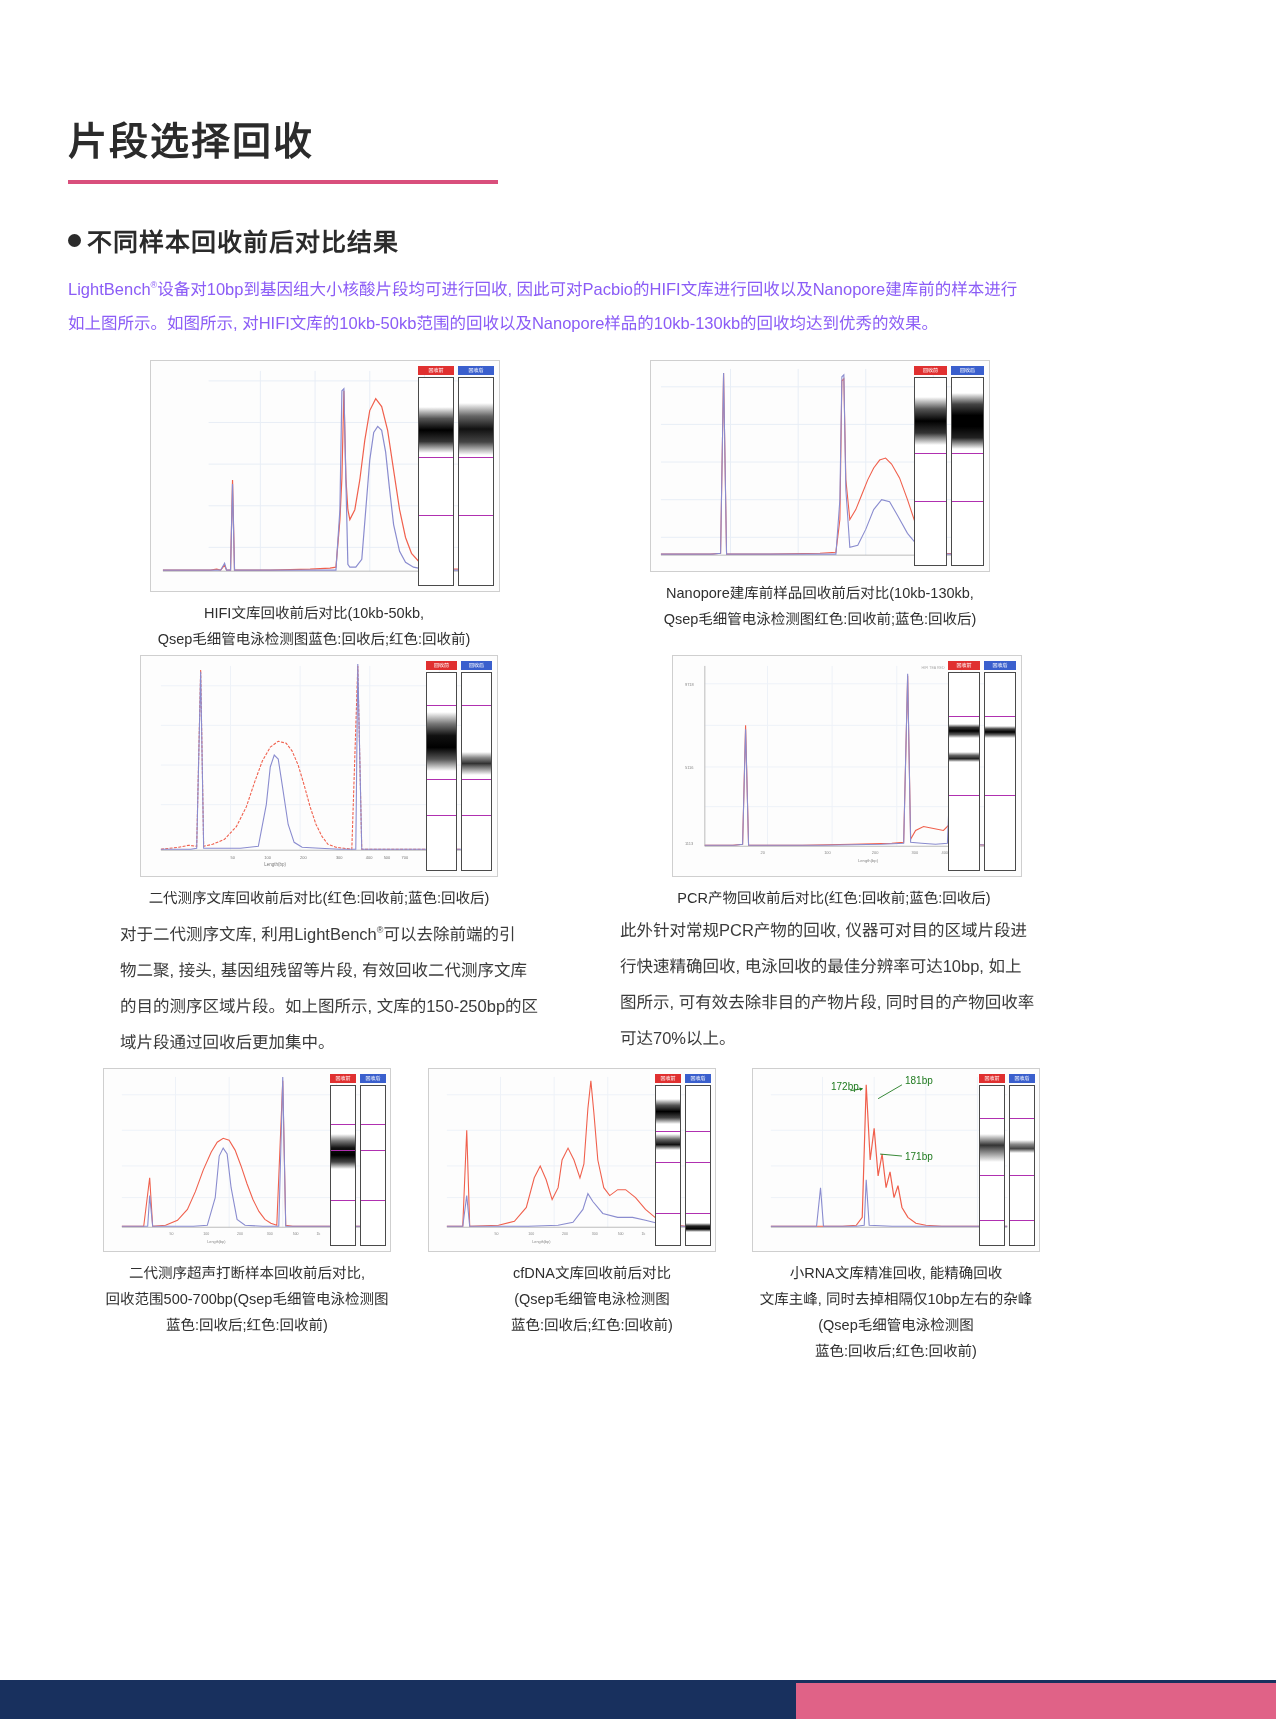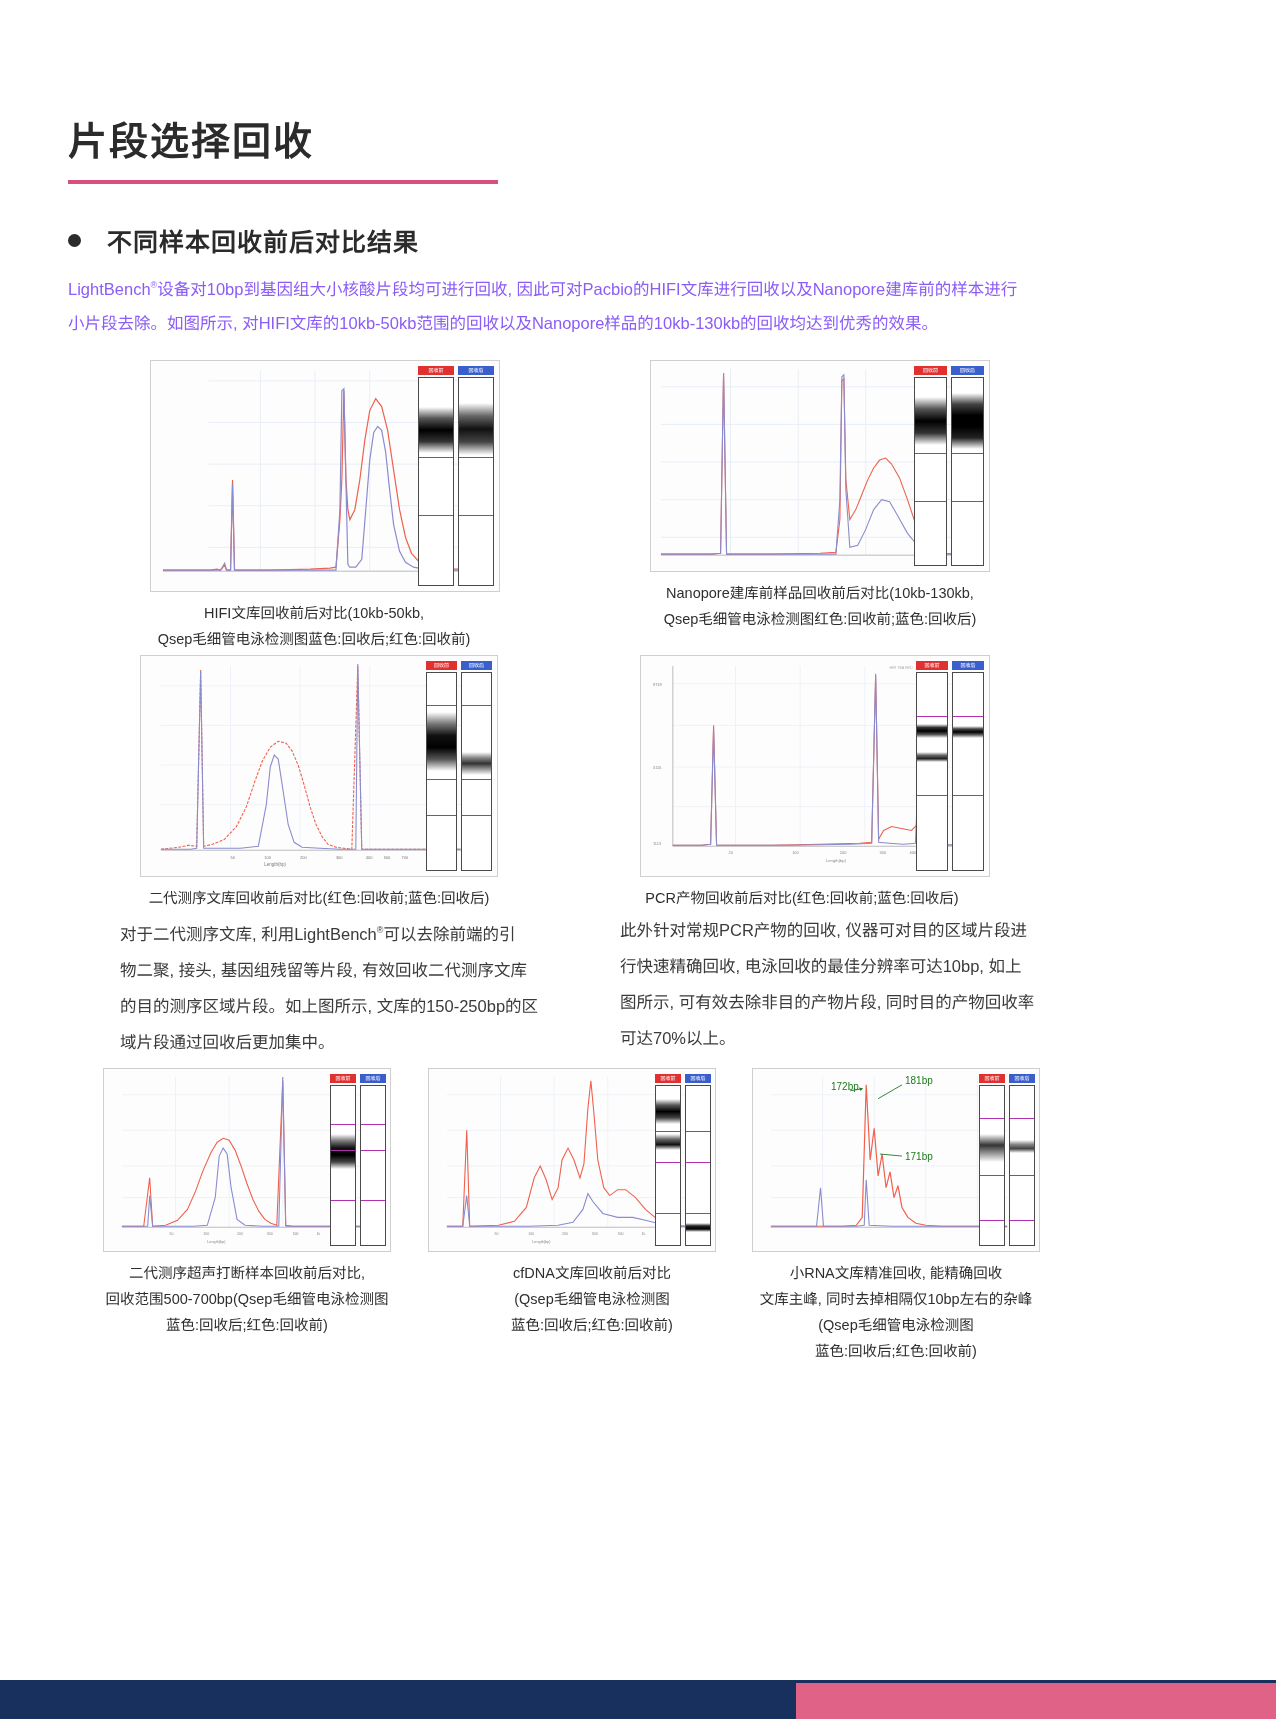--- a/index.html
+++ b/index.html
@@ -35,21 +35,21 @@
     background: #d94f7c;
   }
 
   
   .section-head {
     position: absolute;
     left: 68px;
     top: 222px;
     display: flex;
     align-items: center;
-    gap: 26px;
+    gap: 6px;
   }
   .bullet-dot {
     width: 13px;
     height: 13px;
     border-radius: 50%;
     background: #2b2b2b;
     flex: 0 0 auto;
   }
   .section-head-text {
     font-size: 25px;
@@ -192,21 +192,21 @@
 <div class="page-title">片段选择回收</div>
 <div class="title-rule"></div>
 
 <div class="section-head">
   <span class="bullet-dot"></span>
   <span class="section-head-text">不同样本回收前后对比结果</span>
 </div>
 
 <div class="intro">
   <p>LightBench<sup>®</sup>设备对10bp到基因组大小核酸片段均可进行回收, 因此可对Pacbio的HIFI文库进行回收以及Nanopore建库前的样本进行</p>
-  <p>小片段去除。如图所示, 对HIFI文库的10kb-50kb范围的回收以及Nanopore样品的10kb-130kb的回收均达到优秀的效果。</p>
+  <p>如上图所示。如图所示, 对HIFI文库的10kb-50kb范围的回收以及Nanopore样品的10kb-130kb的回收均达到优秀的效果。</p>
 </div>
 
 <div class="fig" style="left:150px; top:360px; width:328px;">
   <div class="fig-frame" style="width:350px;height:232px;">
     <div class="plot">
       <svg viewBox="0 0 350 232" preserveAspectRatio="none">
         <g stroke="#e8eef6" stroke-width="1">
           <line x1="58" y1="20" x2="340" y2="20"></line>
           <line x1="58" y1="62" x2="340" y2="62"></line>
           <line x1="58" y1="104" x2="340" y2="104"></line>
@@ -344,21 +344,21 @@
           <div class="mk-line" style="top:72%"></div>
         </div>
       </div>
     </div>
   </div>
   <div class="caption">
     <div>二代测序文库回收前后对比(红色:回收前;蓝色:回收后)</div>
   </div>
 </div>
 
-<div class="fig" style="left:640px; top:655px; width:324px;">
+<div class="fig" style="left:672px; top:655px; width:324px;">
   <div class="fig-frame" style="width:350px;height:222px;">
     <div class="plot">
       <svg viewBox="0 0 350 222" preserveAspectRatio="none">
         <g stroke="#eef2f8" stroke-width="1">
           <line x1="32" y1="28" x2="340" y2="28"></line>
           <line x1="32" y1="70" x2="340" y2="70"></line>
           <line x1="32" y1="112" x2="340" y2="112"></line>
           <line x1="32" y1="152" x2="340" y2="152"></line>
           <line x1="95" y1="10" x2="95" y2="192"></line>
           <line x1="160" y1="10" x2="160" y2="192"></line>

